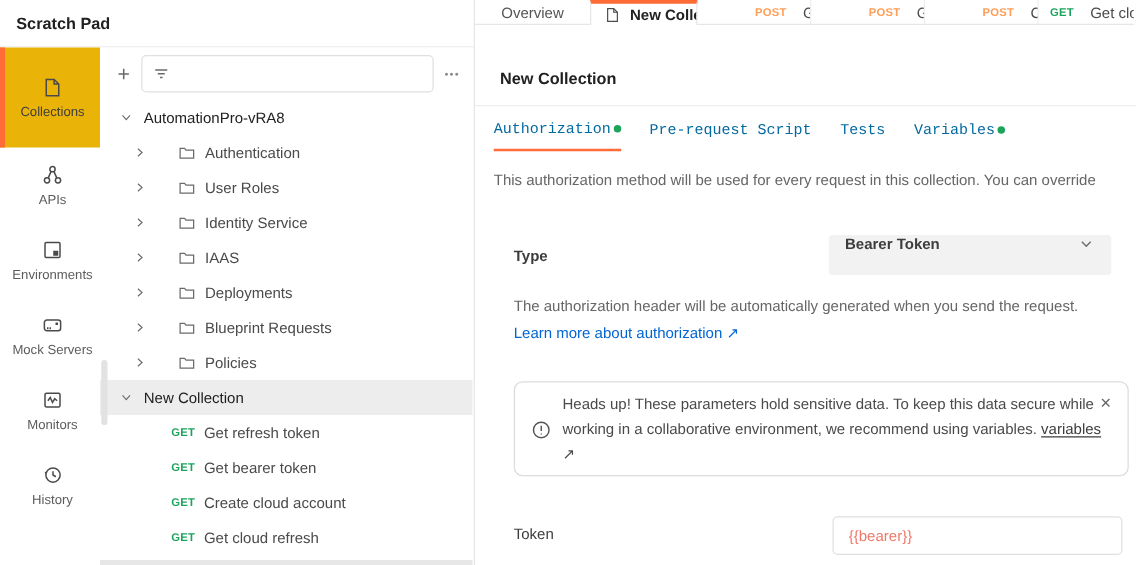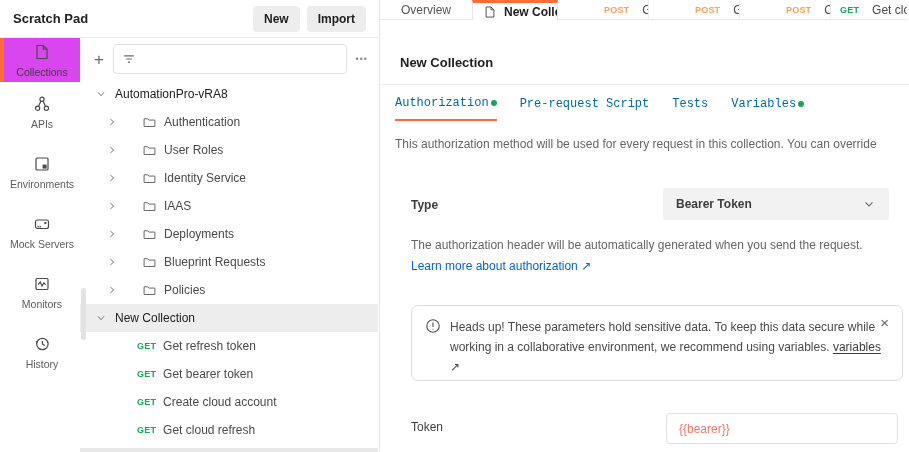--- a/index.html
+++ b/index.html
@@ -9,21 +9,21 @@
 
   
   .lheader { position:absolute; left:0; top:0; width:379px; height:38px; display:flex; align-items:center; padding:0 13px; border-bottom:1px solid #ececec; background:#fff; }
   .lheader .title { font-size:13px; font-weight:700; color:#212121; }
   .hbtns { margin-left:auto; display:flex; gap:7px; }
   .hbtn { background:#ededed; border:none; border-radius:4px; padding:6px 11px; font-size:12px; font-weight:600; color:#212121; font-family:inherit; cursor:pointer; }
 
   
   .rail { position:absolute; left:0; top:38px; width:80px; height:414px; background:#fff; }
   .rail-item { height:60px; display:flex; flex-direction:column; align-items:center; justify-content:center; gap:5px; color:#5c5c5c; font-size:10.5px; cursor:pointer; border-left:4px solid transparent; }
-  .rail-item.selected { background:#d946ef; border-left:4px solid #ff6c37; height:44px; color:#3d3d3d; }
+  .rail-item.selected { background:#eab308; border-left:4px solid #ff6c37; height:80px; color:#3d3d3d; }
   .rail-item svg { width:18px; height:18px; stroke:#4a4a4a; fill:none; stroke-width:1.2; }
 
   
   .tree { position:absolute; left:80px; top:38px; width:298px; height:414px; background:#fff; }
   .tree-toolbar { display:flex; align-items:center; height:42px; padding:4px 10px 4px 14px; gap:9px; }
   .plus-btn { font-size:17px; color:#6b6b6b; line-height:1; cursor:pointer; background:none; border:none; font-family:inherit; }
   .filter-box { flex:1; height:30px; border:1px solid #e0e0e0; border-radius:4px; display:flex; align-items:center; padding:0 8px; gap:6px; background:#fff; }
   .filter-box input { border:none; outline:none; flex:1; min-width:0; font-size:12px; font-family:inherit; background:transparent; }
   .more-btn { color:#8a8a8a; font-size:9px; letter-spacing:1px; background:none; border:none; cursor:pointer; font-family:inherit; }
   .rows { position:absolute; top:42px; left:0; right:0; }
@@ -59,46 +59,42 @@
   .ctitle { position:absolute; left:20px; top:17px; font-size:13px; font-weight:700; color:#212121; }
   .hdiv { position:absolute; left:0; top:46px; width:100%; border-top:1px solid #ededed; }
   .sectabs { position:absolute; left:15px; top:58px; display:flex; gap:23px; }
   .sectab { display:flex; align-items:center; gap:2px; padding-bottom:9px; color:#0369a1; cursor:pointer;font-family:Liberation Mono, monospace; }
   .sectab.active { font-weight:400; border-bottom:2px solid #ff6c37; }
   .gdot { width:6px; height:6px; border-radius:50%; background:#1aa45c; }
   .cdesc { position:absolute; left:15px; top:99px; right:0; white-space:nowrap; overflow:hidden; color:#666; }
 
   .flabel { position:absolute; left:31px; font-size:12px; color:#3d3d3d; }
   .flabel.bold { font-weight:700; }
-  .select { position:absolute; left:283px; top:150px; width:226px; height:32px; background:#f2f2f2; border-radius:3px; display:flex; align-items:center; padding:0 13px; cursor:pointer; }
+  .select { position:absolute; left:283px; top:150px; width:226px; height:32px; background:#f2f2f2; border-radius:3px; display:flex; padding:0 13px; cursor:pointer; }
   .select .sel-val { font-weight:600; color:#3d3d3d; }
   .select svg { margin-left:auto; width:14px; height:14px; stroke:#6b6b6b; fill:none; stroke-width:1.4; }
 
   .note { position:absolute; left:31px; top:200px; color:#666; }
   .learn { position:absolute; left:31px; top:221px; color:#0265d2; cursor:pointer; }
 
-  .warn { position:absolute; left:31px; top:267px; width:492px; height:76px; border:1px solid #dcdcdc; border-radius:7px; padding:11px 14px 11px 13px; display:flex; gap:9px; }
+  .warn { position:absolute; left:31px; top:267px; width:492px; height:76px; border:1px solid #dcdcdc; border-radius:7px; padding:11px 14px 11px 13px; display:flex; gap:9px;align-items:center; }
   .warn-ic { flex:none; width:16px; height:16px; stroke:#555; fill:none; stroke-width:1.3; margin-top:1px; }
   .warn-body { color:#4a4a4a; line-height:1.68; max-width:432px; }
   .warn-link { text-decoration:underline; text-underline-offset:2px; cursor:pointer; color:#3d3d3d; }
   .warn-close { position:absolute; right:13px; top:9px; font-size:15px; color:#666; cursor:pointer; background:none; border:none; font-family:inherit; line-height:1; }
 
   .token-input { position:absolute; left:286px; top:375px; width:232px; height:31px; border:1px solid #e0e0e0; border-radius:4px; padding:0 12px; font-size:12px; font-family:inherit; color:#ef7868; outline:none; background:#fff; }
 </style>
 </head>
 <body>
 
 <div class="app">
 
   <div class="lheader">
     <span class="title">Scratch Pad</span>
-    <div class="hbtns">
-      <button class="hbtn">New</button>
-      <button class="hbtn">Import</button>
-    </div>
   </div>
 
   <nav class="rail">
     <div class="rail-item selected">
       <svg viewBox="0 0 18 18">
           <path d="M4 2.5 h6.3 L14 6.2 v9.3 H4 z"></path>
           <path d="M10.3 2.5 V6.2 H14"></path>
         </svg>
       <span>Collections</span>
     </div>

